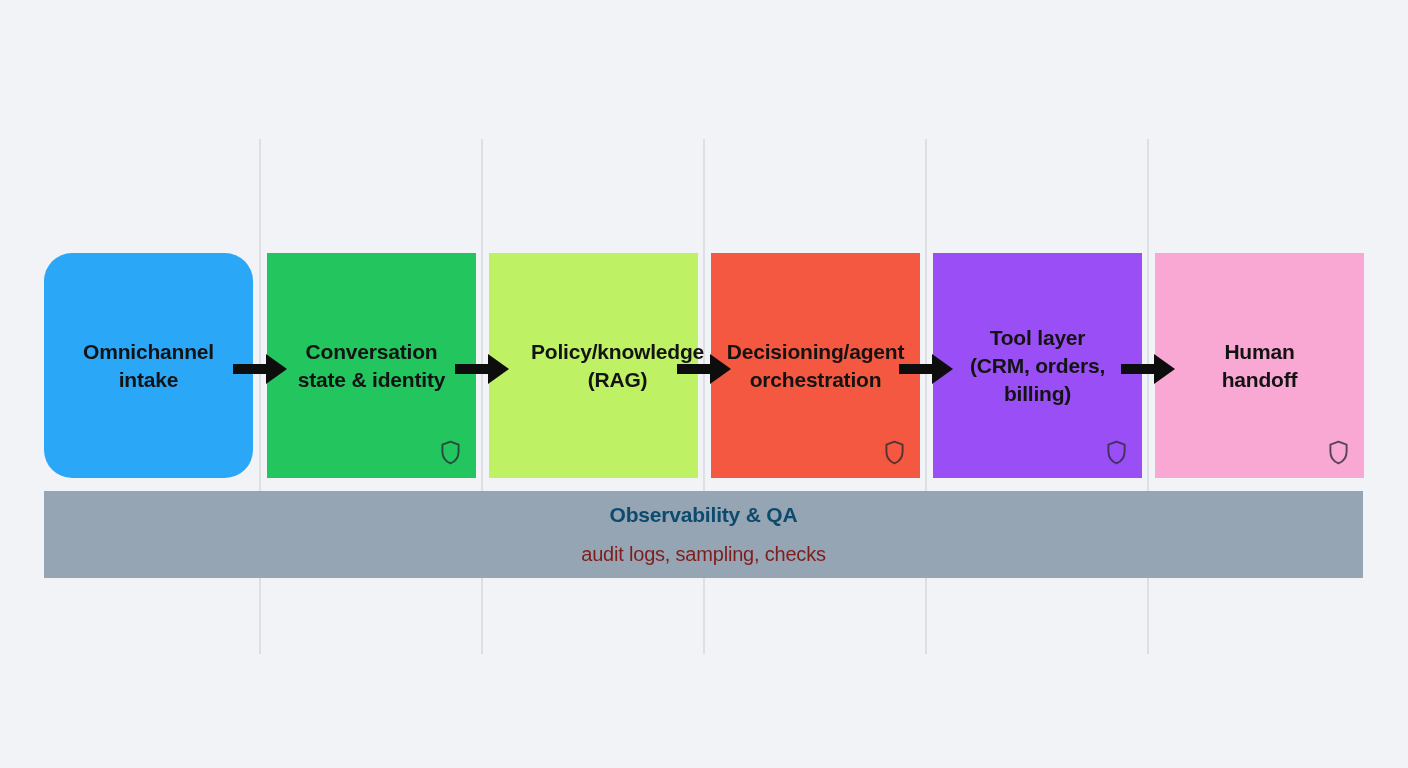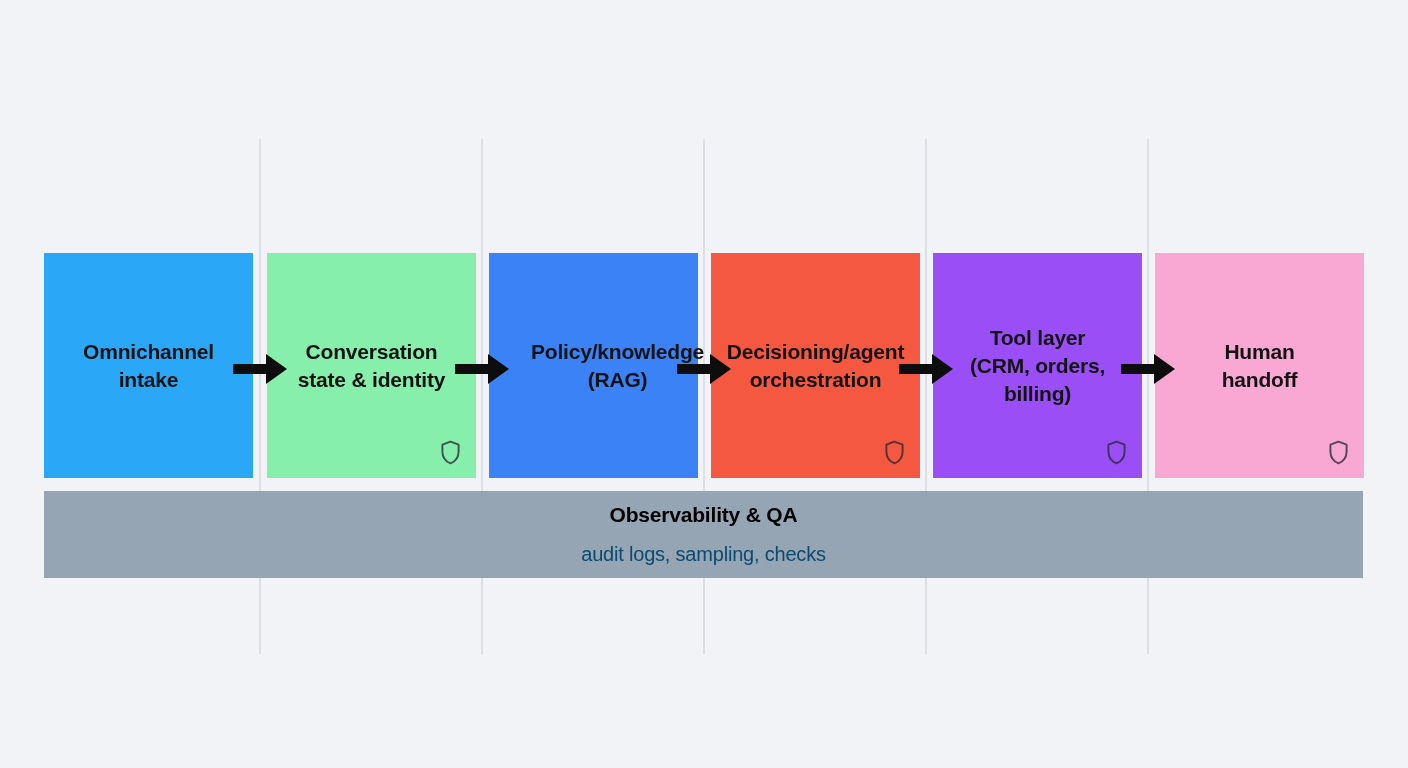--- a/index.html
+++ b/index.html
@@ -85,58 +85,58 @@
     display: flex;
     flex-direction: column;
     align-items: center;
     justify-content: center;
   }
   .obs-title {
     font-size: 21px;
     line-height: 28px;
     font-weight: 700;
     letter-spacing: -0.2px;
-    color: #000000;
+    color: #0c4a6e;
   }
   .obs-subtitle {
     font-size: 20px;
     line-height: 27px;
     font-weight: 400;
     letter-spacing: -0.2px;
-    color: #0c4a6e;
+    color: #7f1d1d;
     margin-top: 12px;
   }
 </style>
 </head>
 <body>
 
 <div class="canvas">
 
   <div class="separator" style="left:259px"></div>
   <div class="separator" style="left:481px"></div>
   <div class="separator" style="left:703px"></div>
   <div class="separator" style="left:925px"></div>
   <div class="separator" style="left:1147px"></div>
 
-  <div class="stage" style="left: 44px; background: rgb(43, 167, 248);">
+  <div class="stage" style="left: 44px; background: rgb(43, 167, 248); border-radius: 28px;">
     <div class="stage-label">Omnichannel
 intake</div>
   </div>
 
-  <div class="stage" style="left: 267px; background: #86efac;">
+  <div class="stage" style="left: 267px; background: #22c55e;">
     <div class="stage-label">Conversation
 state &amp; identity</div>
     <span class="shield">
       <svg viewBox="0 0 24 24" fill="none" stroke="currentColor" stroke-width="1.7" stroke-linejoin="round">
         <path d="M12 2.3 L19.2 5 V11 C19.2 15.9 16.3 19.9 12 21.6 C7.7 19.9 4.8 15.9 4.8 11 V5 Z"></path>
       </svg>
     </span>
   </div>
 
-  <div class="stage" style="left: 489px; background: #3b82f6; padding-left: 48px;">
+  <div class="stage" style="left: 489px; background: #bef264; padding-left: 48px;">
     <div class="stage-label">Policy/knowledge
 (RAG)</div>
   </div>
 
   <div class="stage" style="left: 711px; background: rgb(245, 88, 64);">
     <div class="stage-label">Decisioning/agent
 orchestration</div>
     <span class="shield">
       <svg viewBox="0 0 24 24" fill="none" stroke="currentColor" stroke-width="1.7" stroke-linejoin="round">
         <path d="M12 2.3 L19.2 5 V11 C19.2 15.9 16.3 19.9 12 21.6 C7.7 19.9 4.8 15.9 4.8 11 V5 Z"></path>

